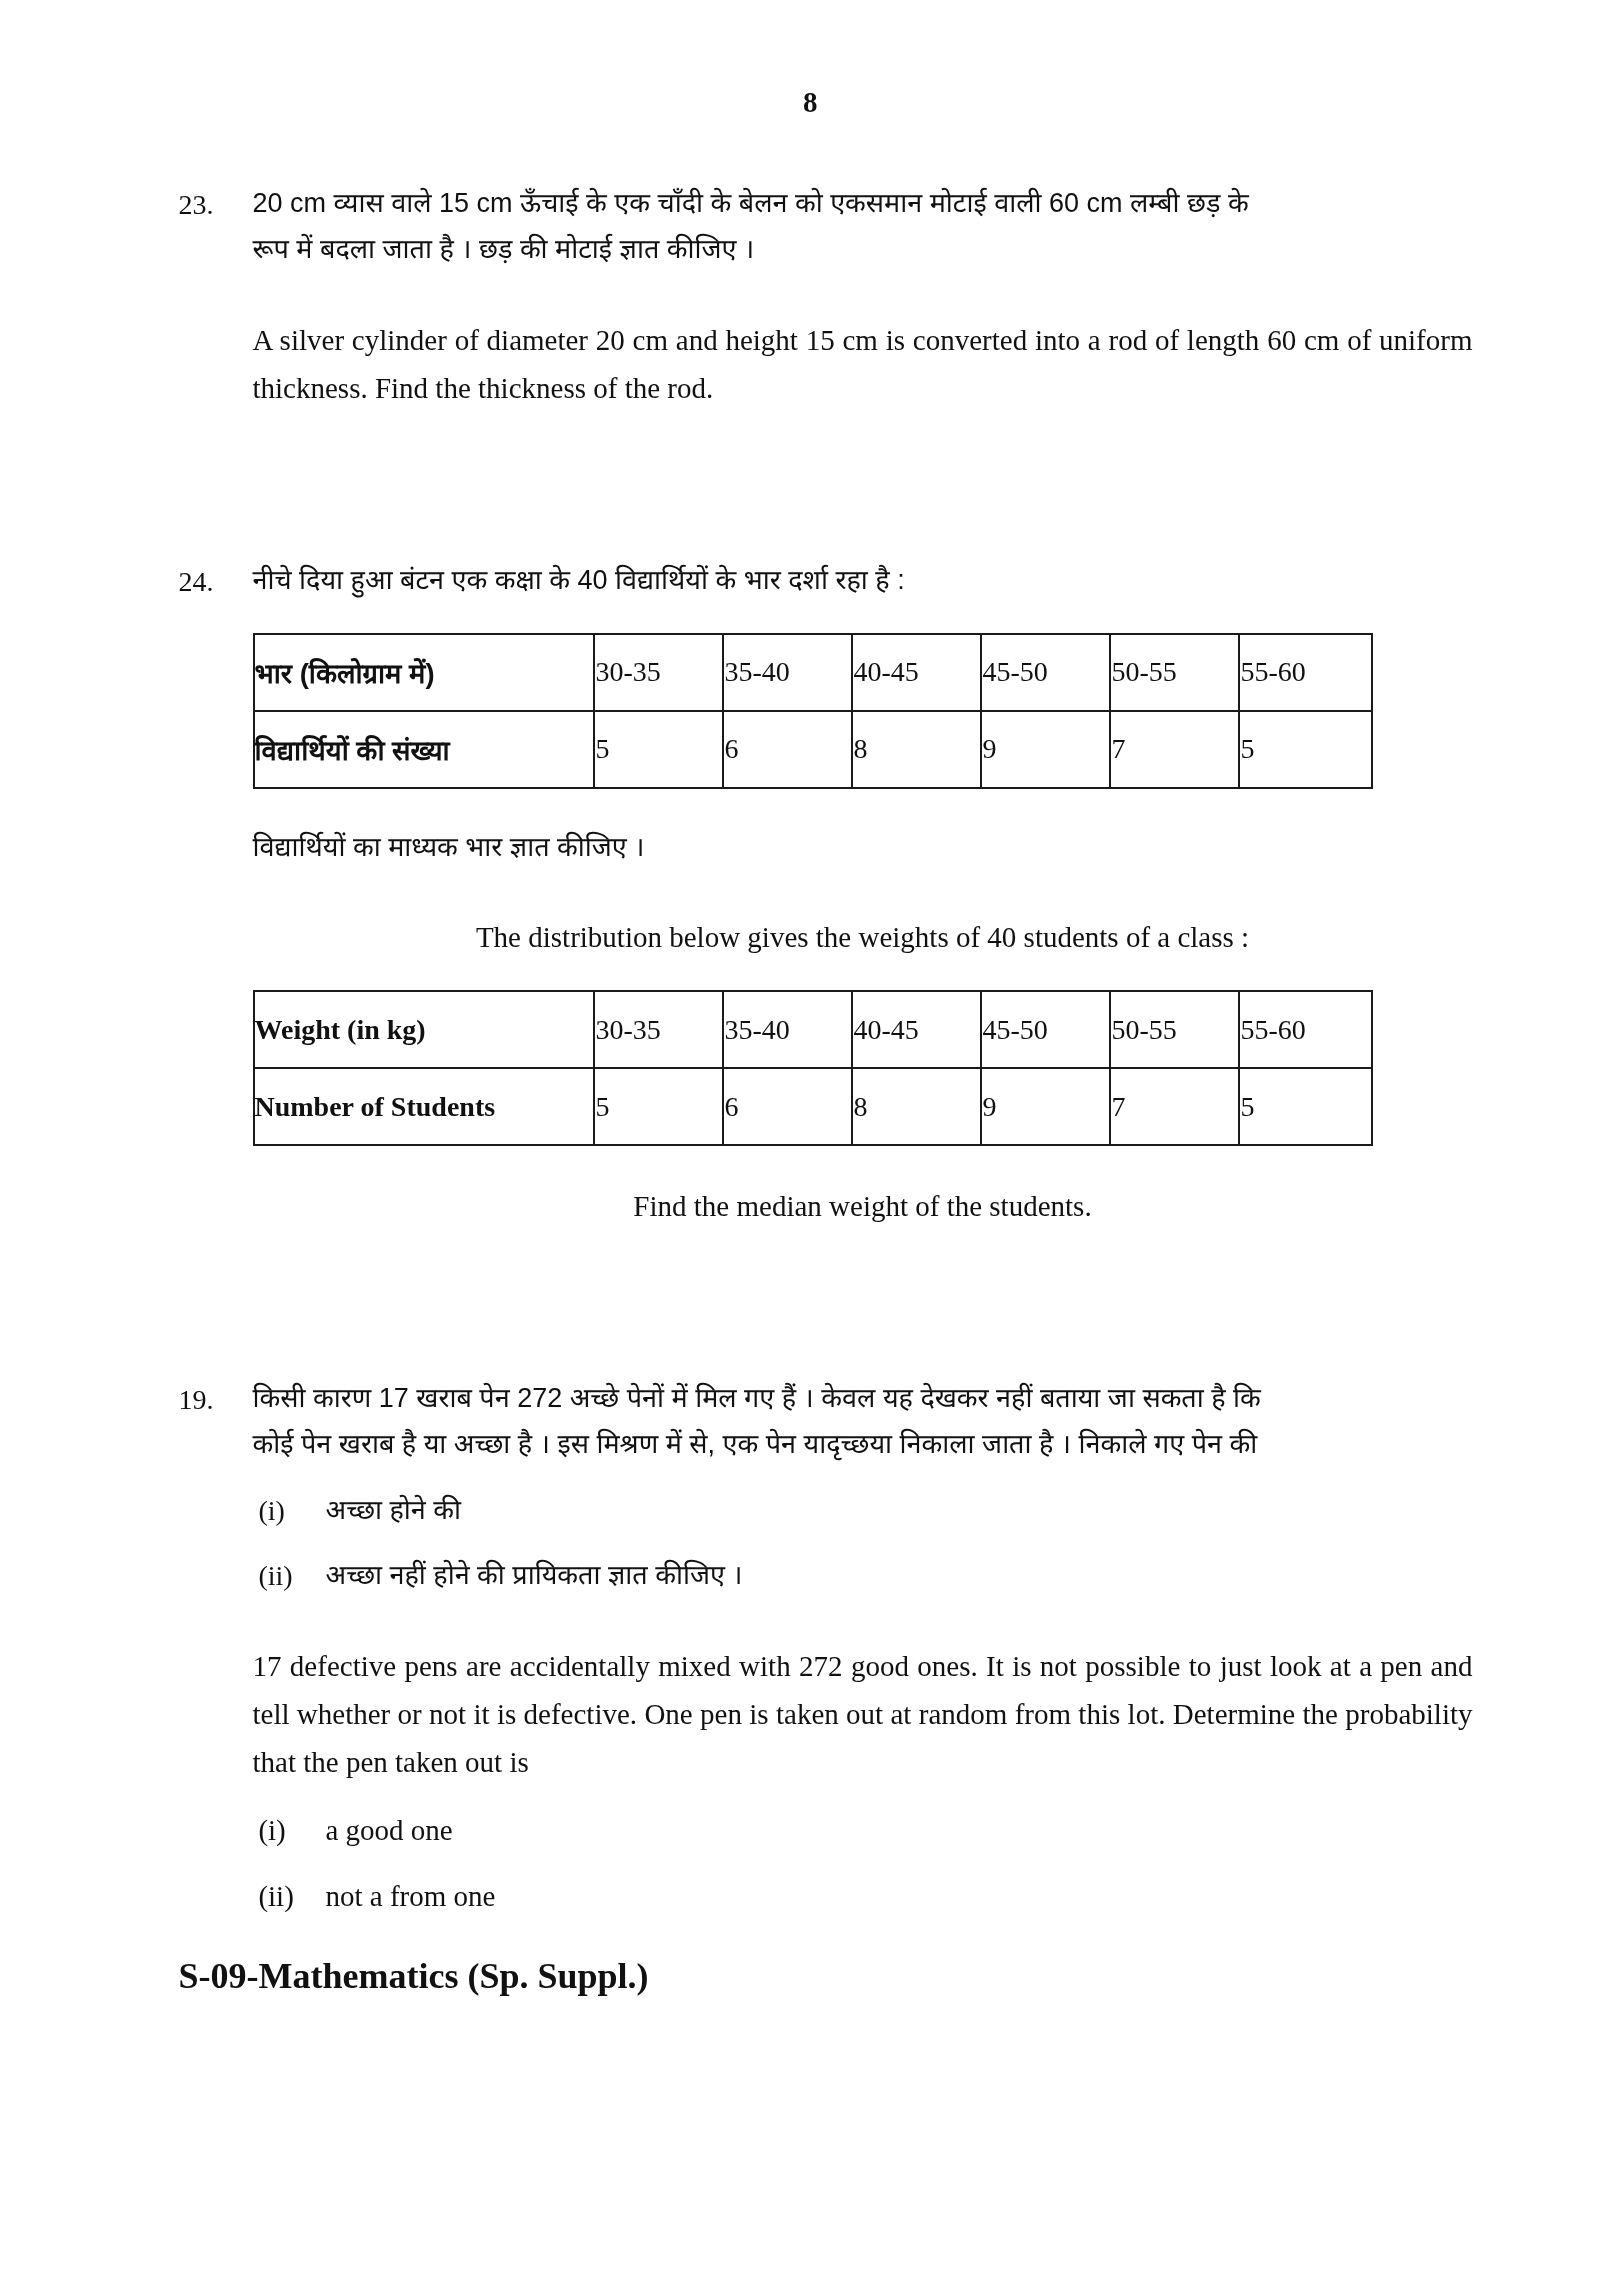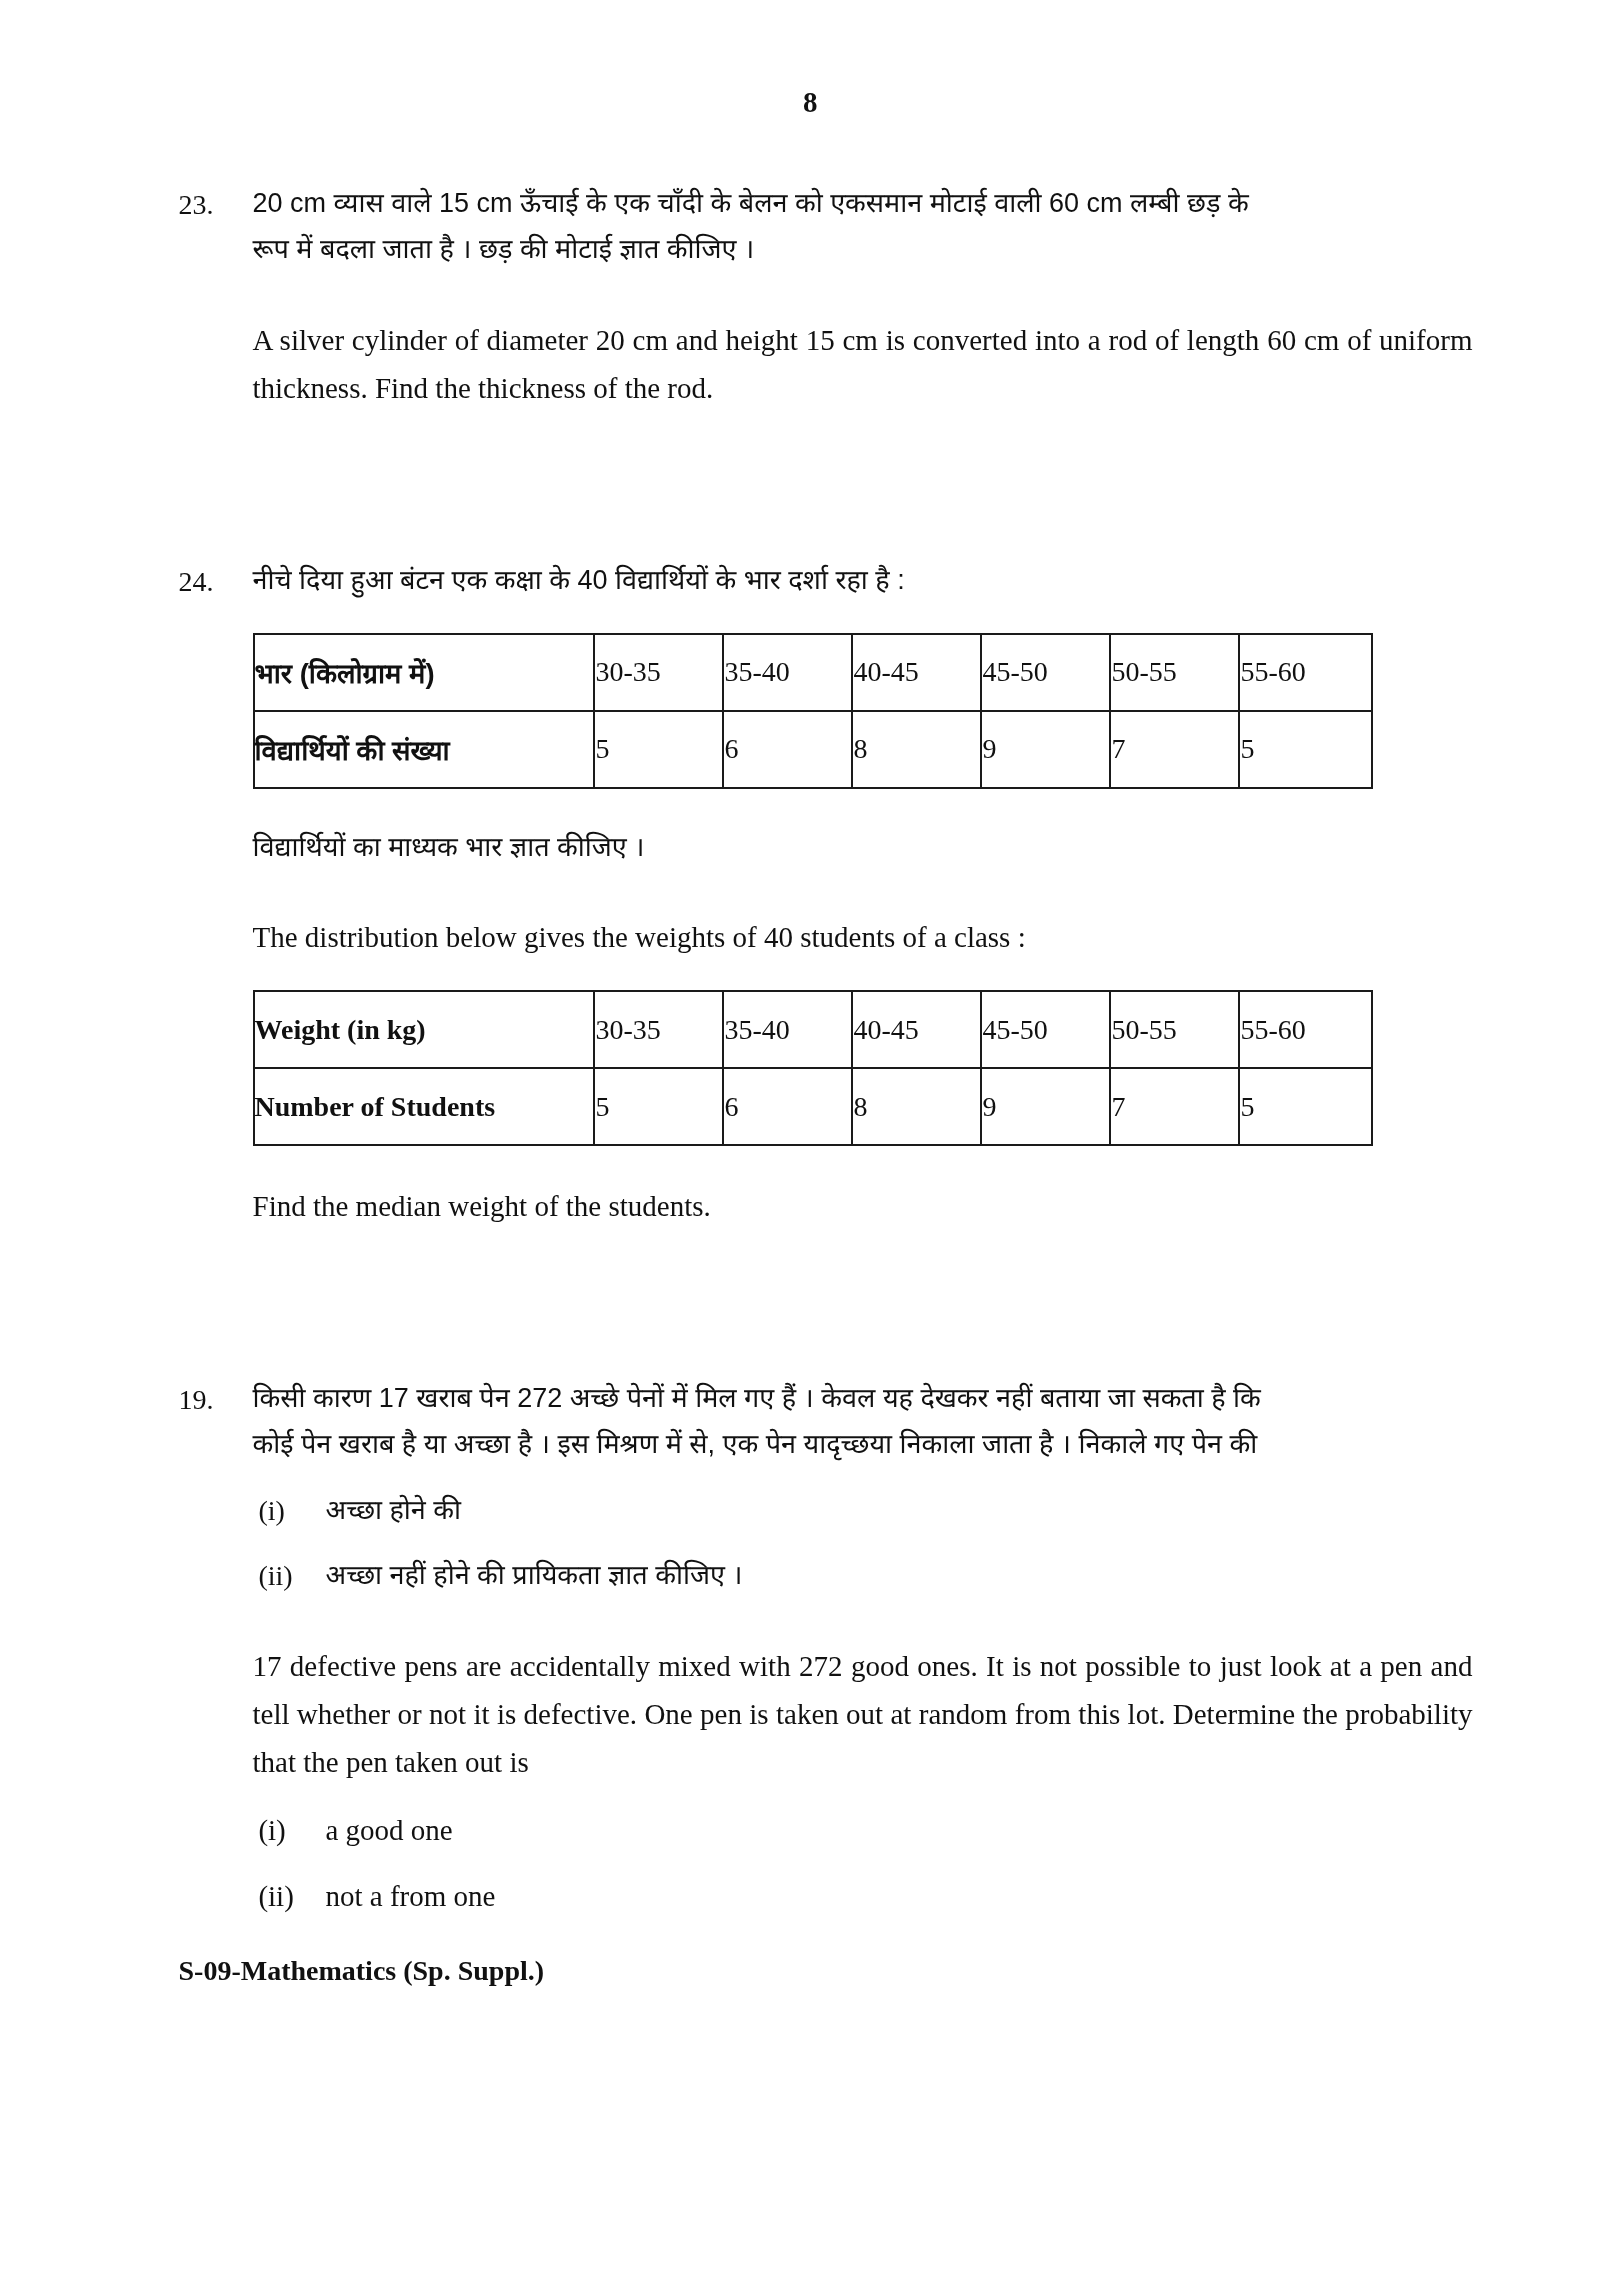--- a/index.html
+++ b/index.html
@@ -58,21 +58,21 @@
     text-align: justify;
     text-justify: inter-word;
   }
   .hi.nojust { text-align: left; }
   .en {
     font-size: 29px;
     line-height: 1.66;
     text-align: justify;
     text-justify: inter-word;
   }
-  .en.nojust { text-align: left; }
+  .en.nojust { text-align: center; }
   .gap-sm { height: 25.5px; }
   .gap-md { height: 43px; }
   .gap-lg { height: 84px; }
 
   table.dist {
     border-collapse: collapse;
     margin-top: 29px;
     margin-bottom: 9.8px;
     table-layout: fixed;
   }
@@ -123,21 +123,21 @@
     font-family: "Liberation Serif", serif;
     font-size: 28px;
   }
   .sub-item.en .marker, .sub-item.en .text {
     font-size: 29px;
     line-height: 1.6;
   }
   .footer {
     margin-top: 35px;
     font-weight: bold;
-    font-size: 28px;
+    font-size: 36px;
     padding-left: 0px;
   }
   .footer-wrap {
     width: 1372px;
     margin: 0 auto;
     box-sizing: border-box;
     padding-left: 54px;
   }
 </style>
 </head>

